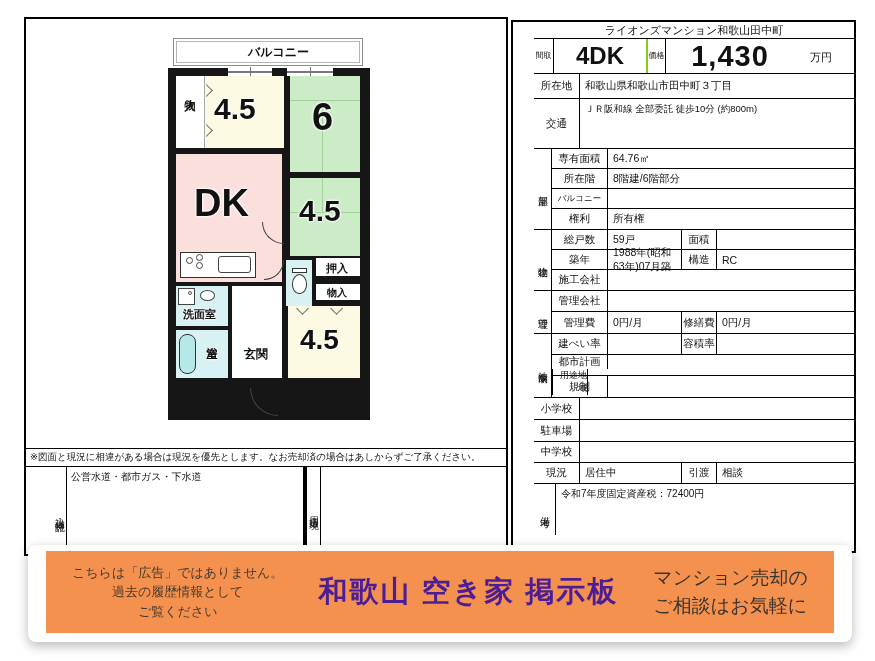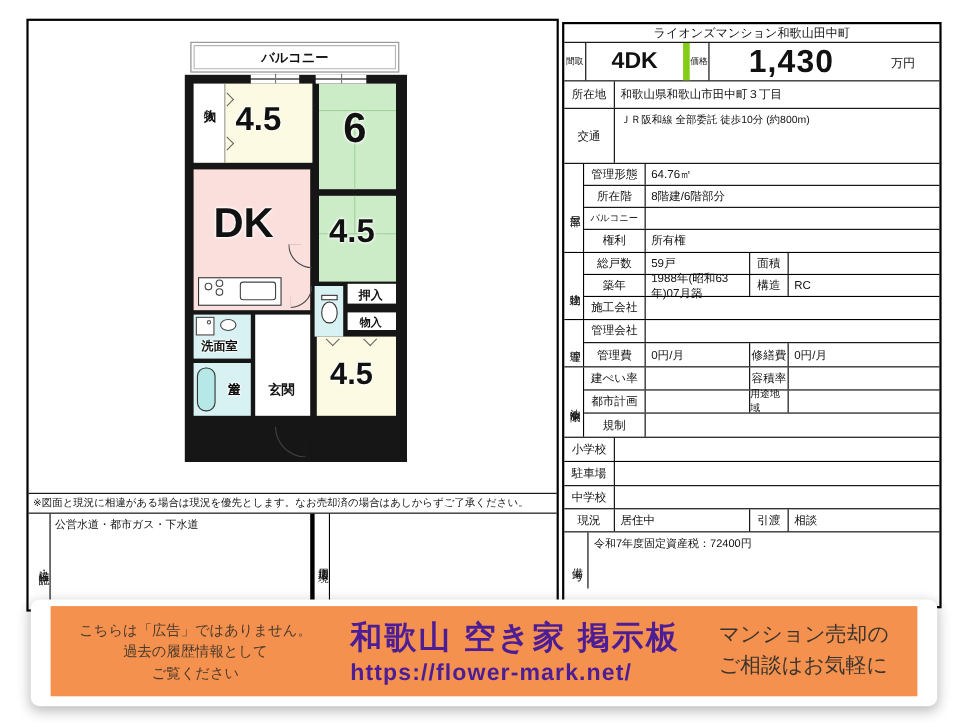--- a/index.html
+++ b/index.html
@@ -9,21 +9,21 @@
     --room-pink:#fbdfdd;
     --room-blue:#d8f1f3;
     --tub-cyan:#b5e8e6;
   }
   *{box-sizing:border-box;margin:0;padding:0;}
   html,body{background:#fff;}
   body{
     width:875px;height:661px;position:relative;overflow:hidden;
     font-family:"Liberation Sans","DejaVu Sans",sans-serif;color:#111;
   }
-  .abs{position:absolute;}
+  .abs{position:absolute;padding-left:21px;}
   
   #left-panel{left:24px;top:17px;width:484px;height:539px;border:2px solid #000;background:#fff;}
   
   #plan{left:140px;top:17px;width:208px;height:392px;}
   .wallbase{left:2px;top:32px;width:202px;height:352px;background:#161616;}
   .room{position:absolute;}
   .rlabel{position:absolute;font-weight:bold;color:#111;text-align:center;
     text-shadow:0 0 3px #fff,0 0 3px #fff,0 0 2px #fff;white-space:nowrap;}
   .vtext{writing-mode:vertical-rl;text-orientation:upright;letter-spacing:1px;}
   .balcony{left:7px;top:2px;width:190px;height:28px;border:1px solid #8f8f8f;
@@ -53,34 +53,34 @@
   .equip-label{width:20px;border-right:1px solid #000;display:flex;align-items:flex-start;justify-content:center;
     font-size:9.5px;padding-top:6px;}
   .equip-content{width:236px;font-size:10px;padding:3px 4px;}
   .equip-div{width:4px;background:#000;}
   .equip-label2{width:14px;border-right:1px solid #000;display:flex;align-items:center;justify-content:center;font-size:9.5px;}
   .equip-content2{flex:1;}
   
   #table{left:511px;top:20px;width:345px;height:533px;border:2px solid #000;background:#fff;font-size:10.5px;}
   .trow{display:flex;border-bottom:1px solid #000;align-items:stretch;}
   .tcell{display:flex;align-items:center;}
-  .lbl{justify-content:center;border-right:1px solid #000;text-align:left;}
+  .lbl{justify-content:center;border-right:1px solid #000;text-align:right;}
   .val{padding-left:5px;}
   .sect{display:flex;border-bottom:1px solid #000;}
   .sect-lbl{width:18px;border-right:1px solid #000;display:flex;align-items:center;justify-content:center;font-size:10px;}
   .sect-rows{flex:1;display:flex;flex-direction:column;}
   .sect-rows .trow:last-child{border-bottom:none;}
   .w-lbl1{width:46px;}
   .w-lbl2{width:56px;}
   .w-mid{width:36px;border-left:1px solid #000;}
   .w-val2{width:137px;}
   #title-row{height:17px;justify-content:center;align-items:center;display:flex;font-size:11px;border-bottom:1px solid #000;}
   #madori-row{height:35px;}
   .tiny-v{font-size:8px;line-height:1.05;display:flex;flex-direction:column;align-items:center;justify-content:center;}
-  .big-madori{flex:0 0 94px;justify-content:center;font-size:21px;font-weight:bold;border-right:6px solid #84cc16;}
+  .big-madori{flex:0 0 94px;justify-content:center;font-size:24px;font-weight:bold;border-right:2px solid #84cc16;}
   .price-cell{flex:1;position:relative;justify-content:center;}
   .price-num{font-size:29px;font-weight:bold;letter-spacing:1px;margin-right:60px;}
   .price-unit{position:absolute;right:22px;top:11px;font-size:11px;}
   
   #banner-card{left:28px;top:545px;width:824px;height:97px;background:#fff;border-radius:8px;
     box-shadow:0 4px 12px rgba(0,0,0,.28);}
   #banner{left:18px;top:6px;width:788px;height:82px;background:var(--banner-orange);
     display:flex;align-items:center;justify-content:space-between;padding:0 26px;}
   .disc{font-size:13px;color:#4a3a2b;text-align:center;line-height:1.5;}
   .site{text-align:left;color:#4c1d95;}
@@ -198,21 +198,21 @@
 
   <div class="trow" style="height:50px;">
     <div class="tcell lbl w-lbl1">交通</div>
     <div class="tcell val" style="flex:1;align-items:flex-start;padding-top:4px;font-size:9.5px;">ＪＲ阪和線 全部委託 徒歩10分 (約800m)</div>
   </div>
 
   <div class="sect">
     <div class="sect-lbl vtext">部屋</div>
     <div class="sect-rows">
       <div class="trow" style="height:20px;">
-        <div class="tcell lbl w-lbl2">管理形態</div>
+        <div class="tcell lbl w-lbl2">専有面積</div>
         <div class="tcell val" style="flex:1;">64.76㎡</div>
       </div>
       <div class="trow" style="height:20px;">
         <div class="tcell lbl w-lbl2">所在階</div>
         <div class="tcell val" style="flex:1;">8階建/6階部分</div>
       </div>
       <div class="trow" style="height:20px;">
         <div class="tcell lbl w-lbl2" style="font-size:8.5px;">バルコニー</div>
         <div class="tcell val" style="flex:1;"></div>
       </div>
@@ -263,21 +263,21 @@
 
   <div class="sect">
     <div class="sect-lbl vtext" style="font-size:9.5px;">法令制限</div>
     <div class="sect-rows">
       <div class="trow" style="height:21px;">
         <div class="tcell lbl w-lbl2">建ぺい率</div>
         <div class="tcell val" style="flex:1;"></div>
         <div class="tcell lbl w-mid">容積率</div>
         <div class="tcell val w-val2"></div>
       </div>
-      <div class="trow" style="height:21px;">
+      <div class="trow" style="height:21px;flex-direction:column;">
         <div class="tcell lbl w-lbl2">都市計画</div>
         <div class="tcell val" style="flex:1;"></div>
         <div class="tcell lbl w-mid" style="font-size:9px;">用途地域</div>
         <div class="tcell val w-val2"></div>
       </div>
       <div class="trow" style="height:21px;">
         <div class="tcell lbl w-lbl2">規制</div>
         <div class="tcell val" style="flex:1;"></div>
       </div>
     </div>
@@ -311,20 +311,19 @@
 
 <div id="banner-card" class="abs">
   <div id="banner" class="abs">
     <div class="disc">
       <div>こちらは「広告」ではありません。</div>
       <div>過去の履歴情報として</div>
       <div>ご覧ください</div>
     </div>
     <div class="site">
       <div class="site-title">和歌山 空き家 掲示板</div>
-      <div class="site-url">https://flower-mark.net/</div>
     </div>
     <div class="cta">
       <div>マンション売却の</div>
       <div>ご相談はお気軽に</div>
     </div>
   </div>
 </div>
 
 </body></html>

